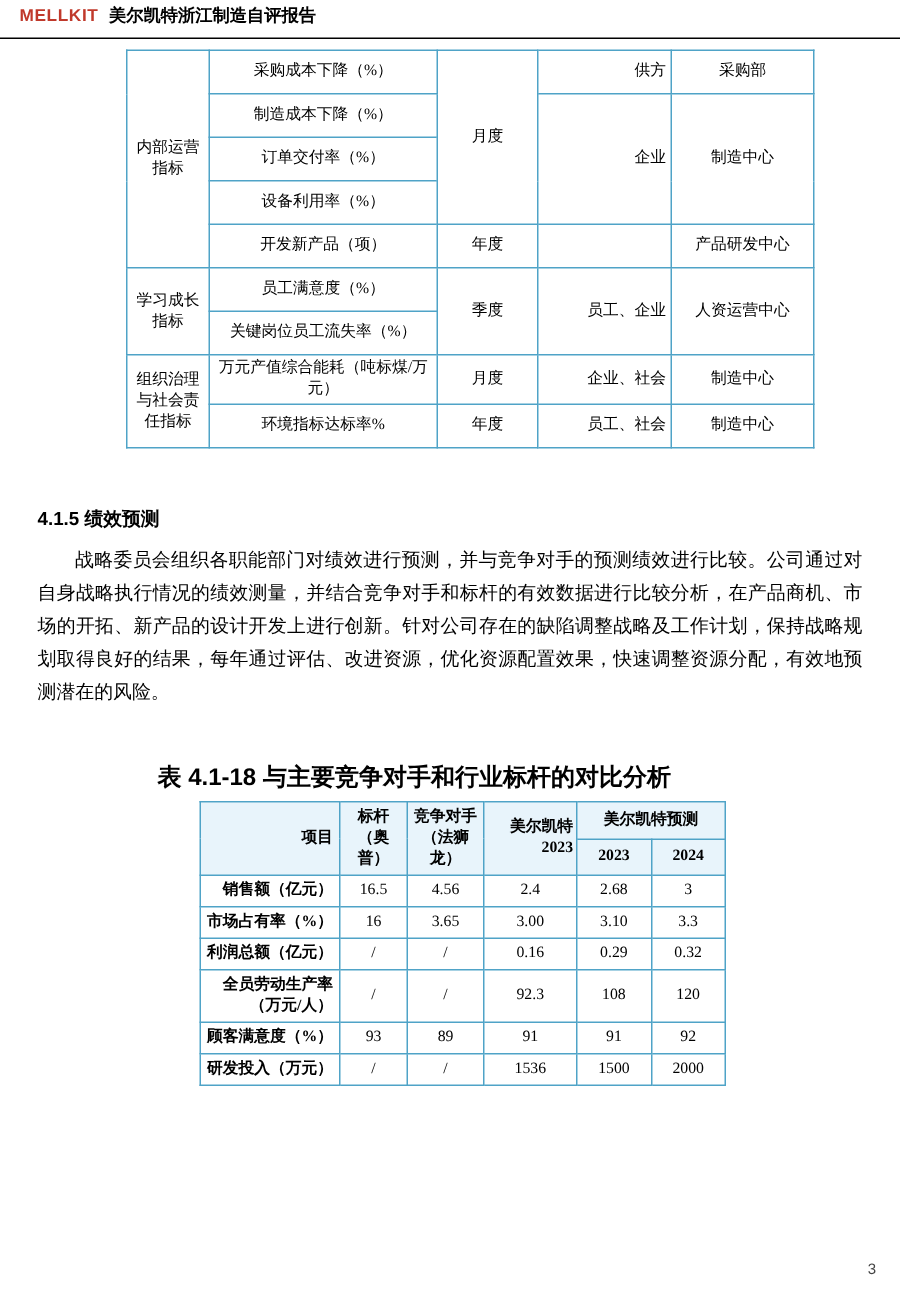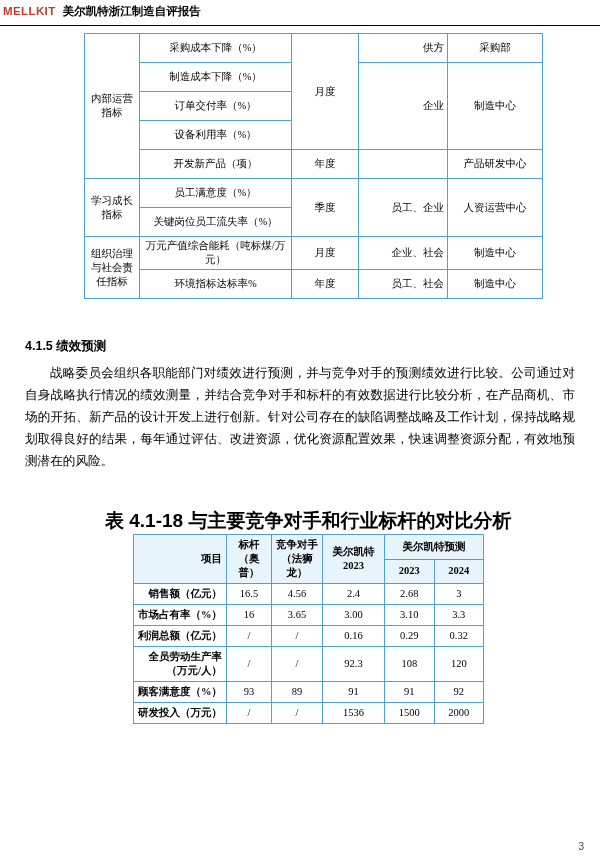--- a/index.html
+++ b/index.html
@@ -22,21 +22,21 @@
     box-sizing: border-box;
   }
   
   .header {
     position: absolute;
     top: 0;
     left: 0;
     width: 600px;
     height: 26px;
     box-sizing: border-box;
-    padding: 4px 12px 0 3px;
+    padding: 4px 12px 0 13px;
     display: flex;
     align-items: flex-start;
     border-bottom: 1px solid #000;
   }
   .brand {
     color: #c0392b;
     font-family: "Liberation Sans", sans-serif;
     font-size: 11.5px;
     font-weight: bold;
     letter-spacing: 0.4px;
@@ -112,21 +112,21 @@
     text-align: justify;
     text-indent: 25px;
     font-family: "Liberation Serif", serif;
   }
   
   .tbl-caption {
     position: absolute;
     left: 105px;
     top: 508px;
     font-family: "Liberation Sans", sans-serif;
-    font-size: 19px;
+    font-size: 16px;
     font-weight: bold;
   }
   
   .cmp-wrap {
     position: absolute;
     left: 133px;
     top: 534px;
     width: 351px;
   }
   .cmp {
@@ -147,21 +147,21 @@
     font-size: 10.5px;
   }
   .cmp .rowname {
     font-weight: bold;
     text-align: right;
     width: 84px;
     padding: 3px 4px;
   }
   .cmp .c-bench { width: 40px; }
   .cmp .c-comp  { width: 46px; }
-  .cmp .c-mk    { width: 57px; }
+  .cmp .c-mk    { width: 57px; text-align: right; }
   .cmp .c-y1    { width: 57px; }
   .cmp .c-y2    { width: 55px; }
   
   .page-num {
     position: absolute;
     right: 16px;
     bottom: 13px;
     font-size: 10px;
     font-family: "Liberation Sans", sans-serif;
     color: #444;

